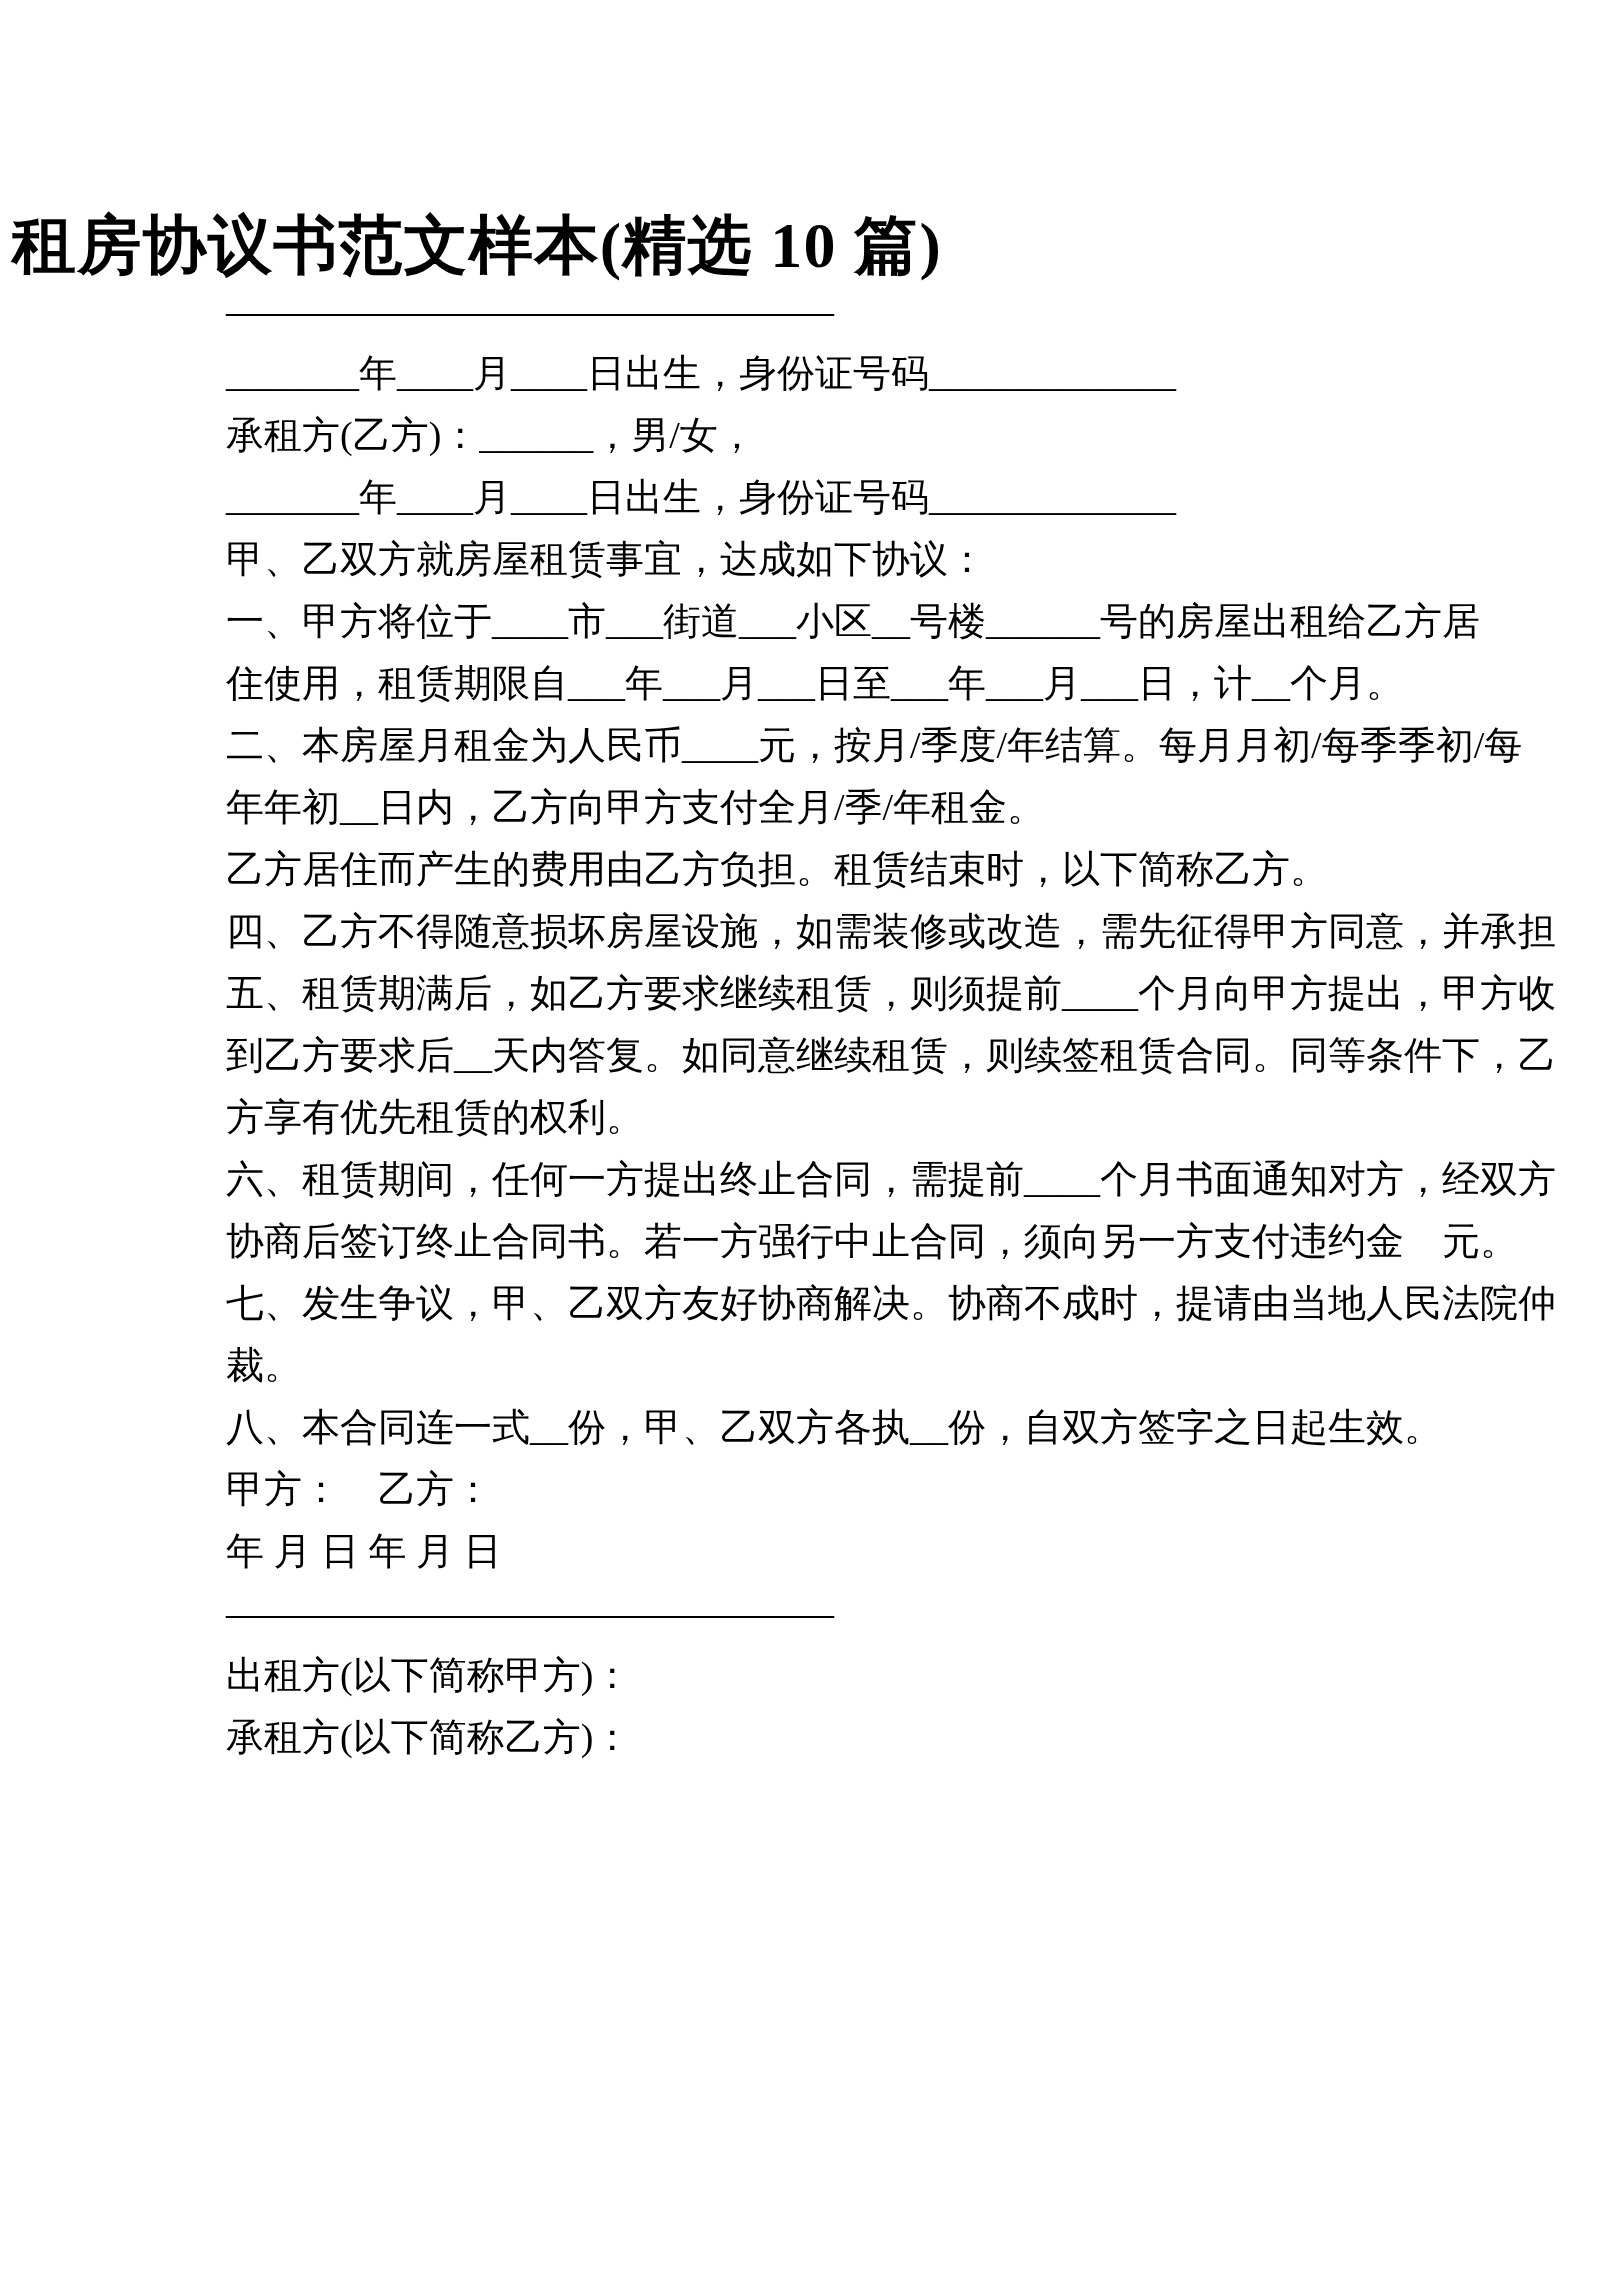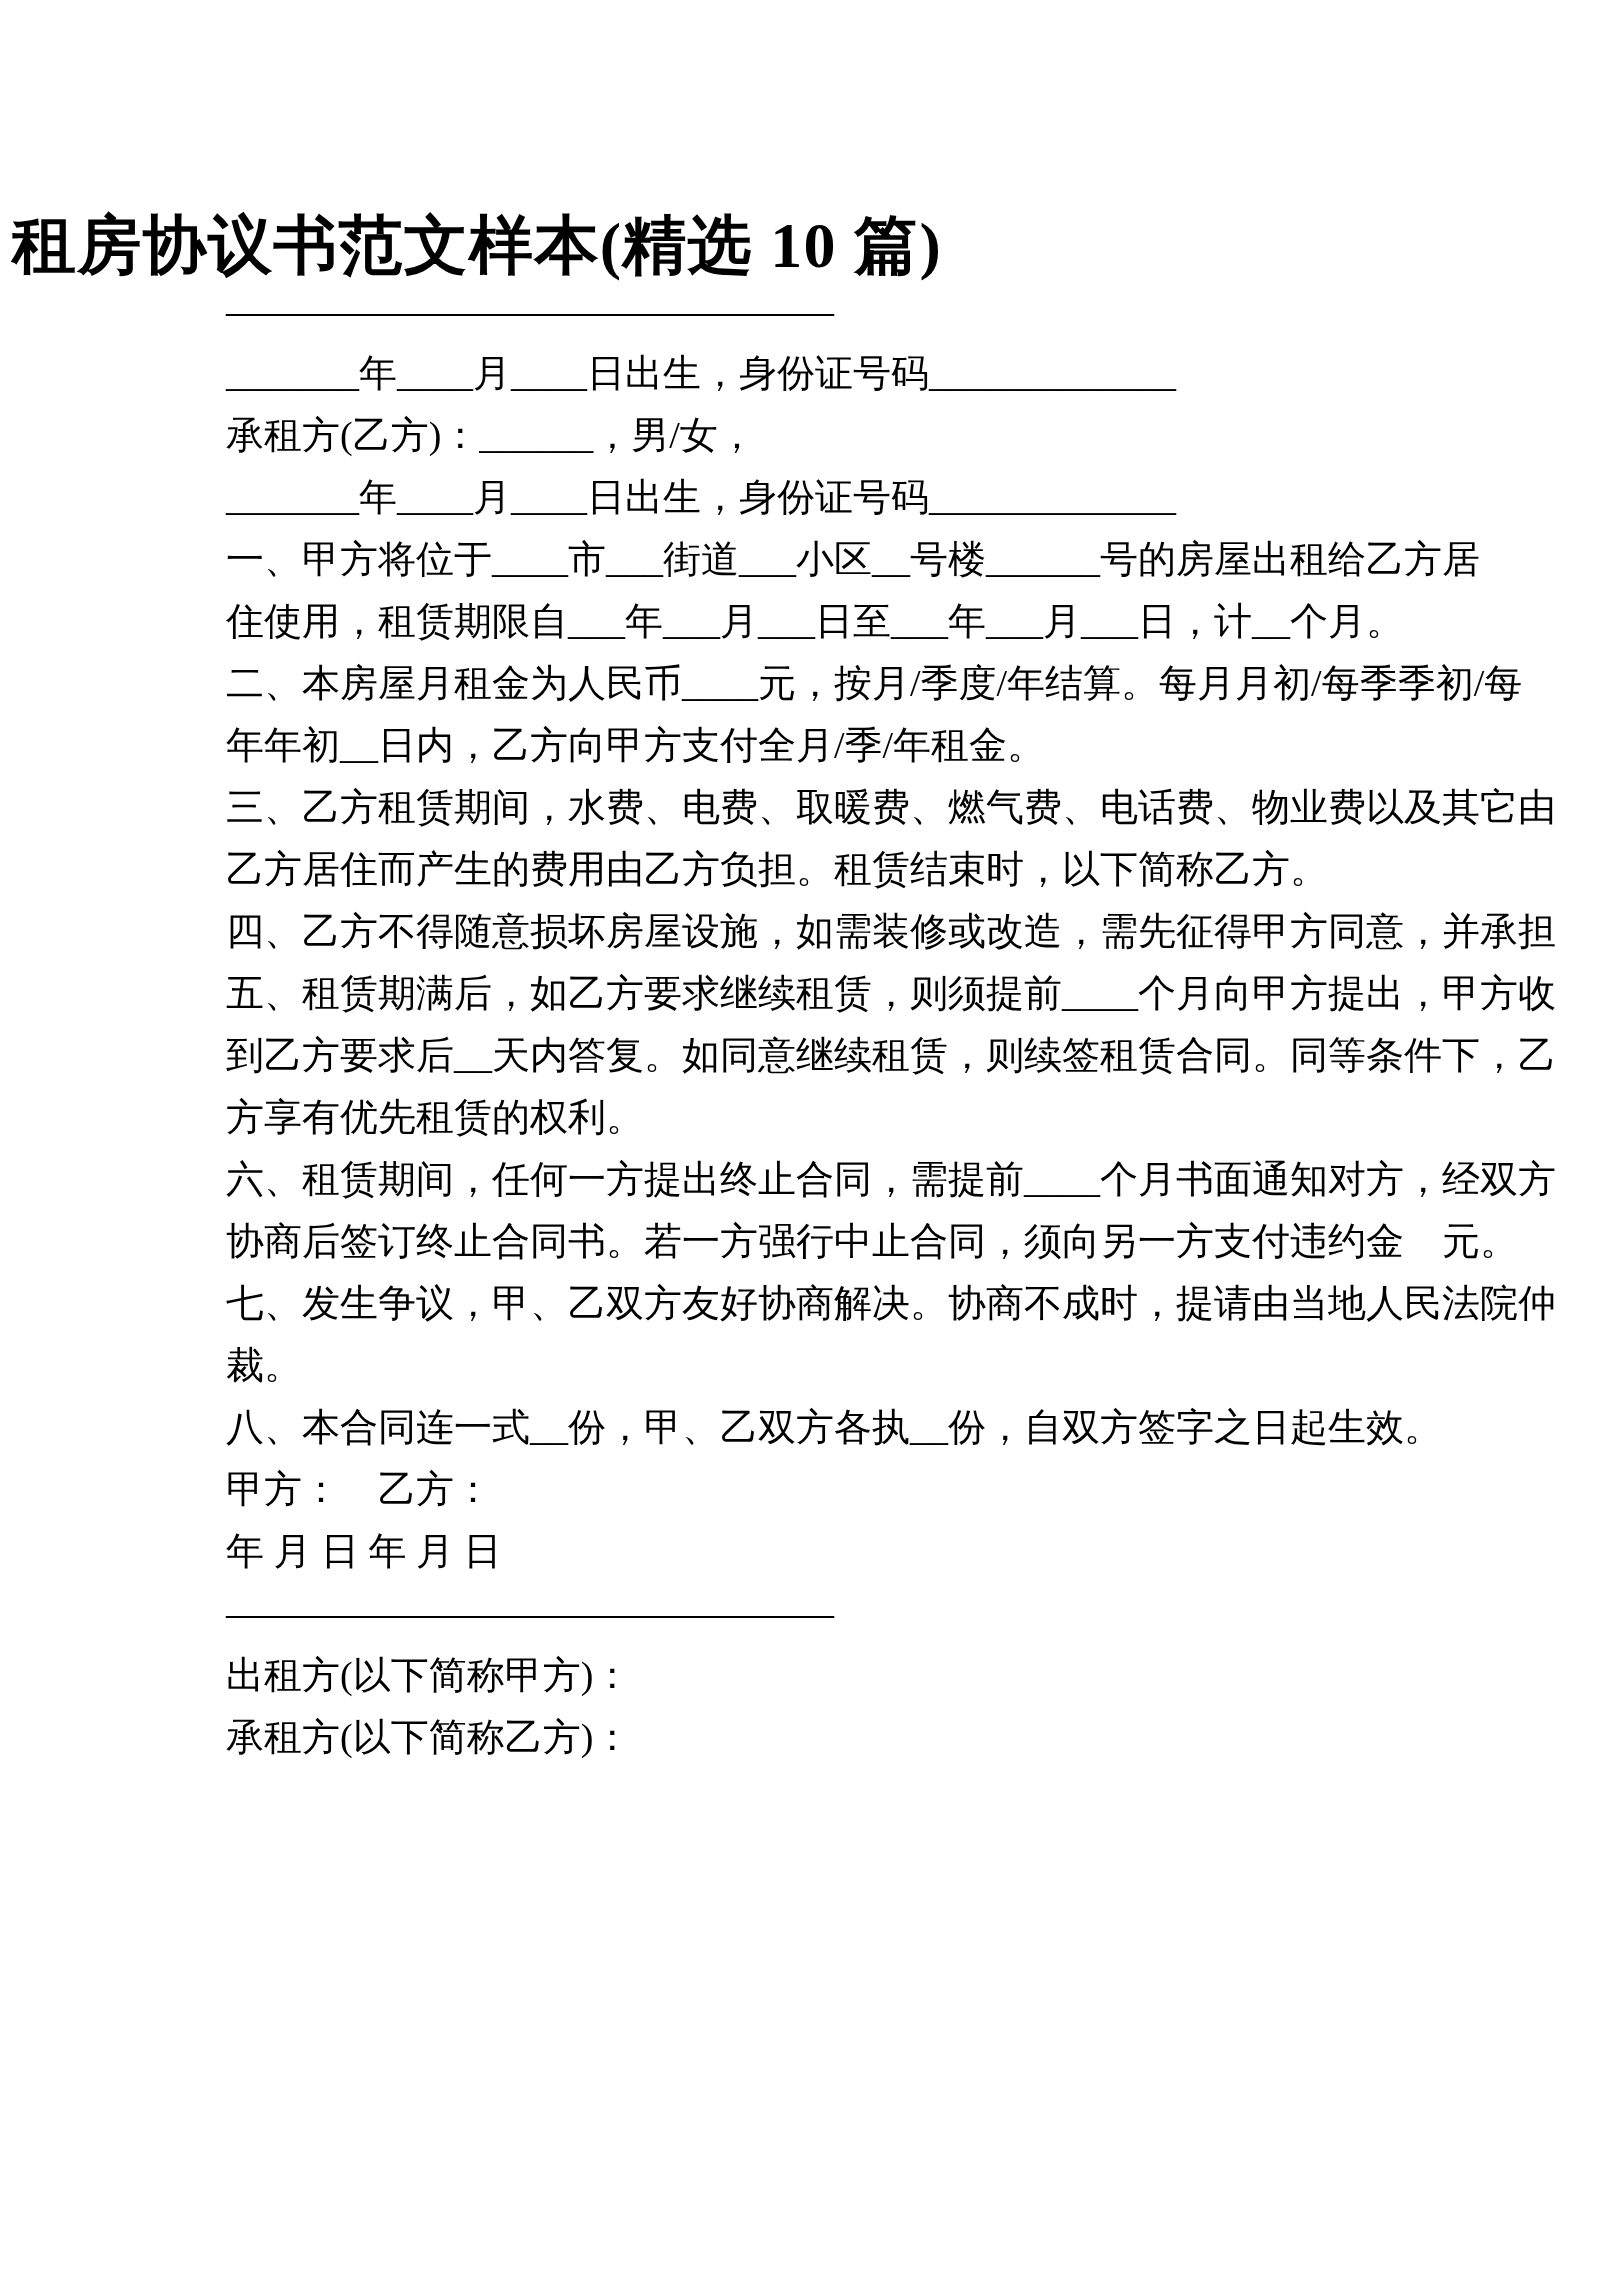--- a/index.html
+++ b/index.html
@@ -50,25 +50,25 @@
 
 <div class="page">
 
   <h1 class="title">租房协议书范文样本(精选 10 篇)</h1>
 
   <div class="content">
     <p class="line divider">————————————————</p>
     <p class="line">_______年____月____日出生，身份证号码_____________</p>
     <p class="line">承租方(乙方)：______，男/女，</p>
     <p class="line">_______年____月____日出生，身份证号码_____________</p>
+    <p class="line">甲、乙双方就房屋租赁事宜，达成如下协议：</p>
     <p class="line">一、甲方将位于____市___街道___小区__号楼______号的房屋出租给乙方居</p>
     <p class="line">住使用，租赁期限自___年___月___日至___年___月___日，计__个月。</p>
     <p class="line">二、本房屋月租金为人民币____元，按月/季度/年结算。每月月初/每季季初/每</p>
     <p class="line">年年初__日内，乙方向甲方支付全月/季/年租金。</p>
-    <p class="line">三、乙方租赁期间，水费、电费、取暖费、燃气费、电话费、物业费以及其它由</p>
     <p class="line">乙方居住而产生的费用由乙方负担。租赁结束时，以下简称乙方。</p>
     <p class="line">四、乙方不得随意损坏房屋设施，如需装修或改造，需先征得甲方同意，并承担</p>
     <p class="line">五、租赁期满后，如乙方要求继续租赁，则须提前____个月向甲方提出，甲方收</p>
     <p class="line">到乙方要求后__天内答复。如同意继续租赁，则续签租赁合同。同等条件下，乙</p>
     <p class="line">方享有优先租赁的权利。</p>
     <p class="line">六、租赁期间，任何一方提出终止合同，需提前____个月书面通知对方，经双方</p>
     <p class="line">协商后签订终止合同书。若一方强行中止合同，须向另一方支付违约金　元。</p>
     <p class="line">七、发生争议，甲、乙双方友好协商解决。协商不成时，提请由当地人民法院仲</p>
     <p class="line">裁。</p>
     <p class="line">八、本合同连一式__份，甲、乙双方各执__份，自双方签字之日起生效。</p>

